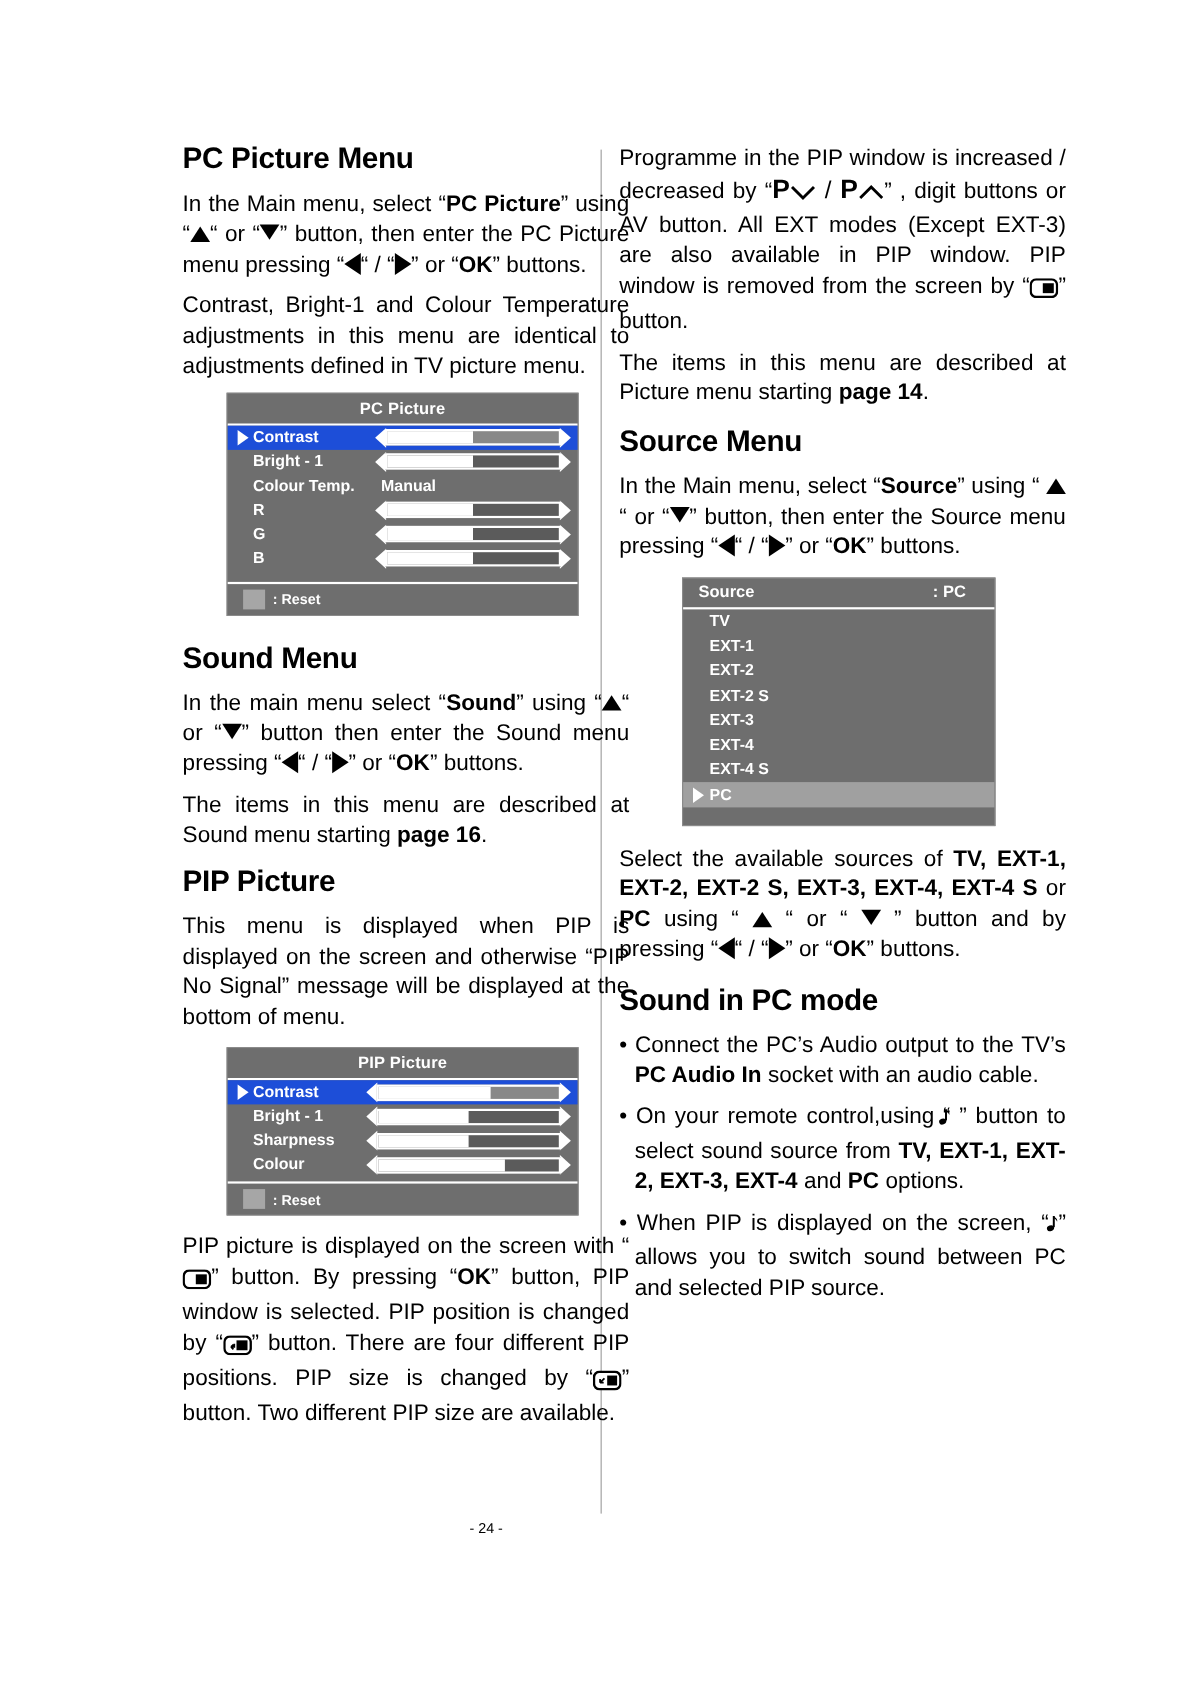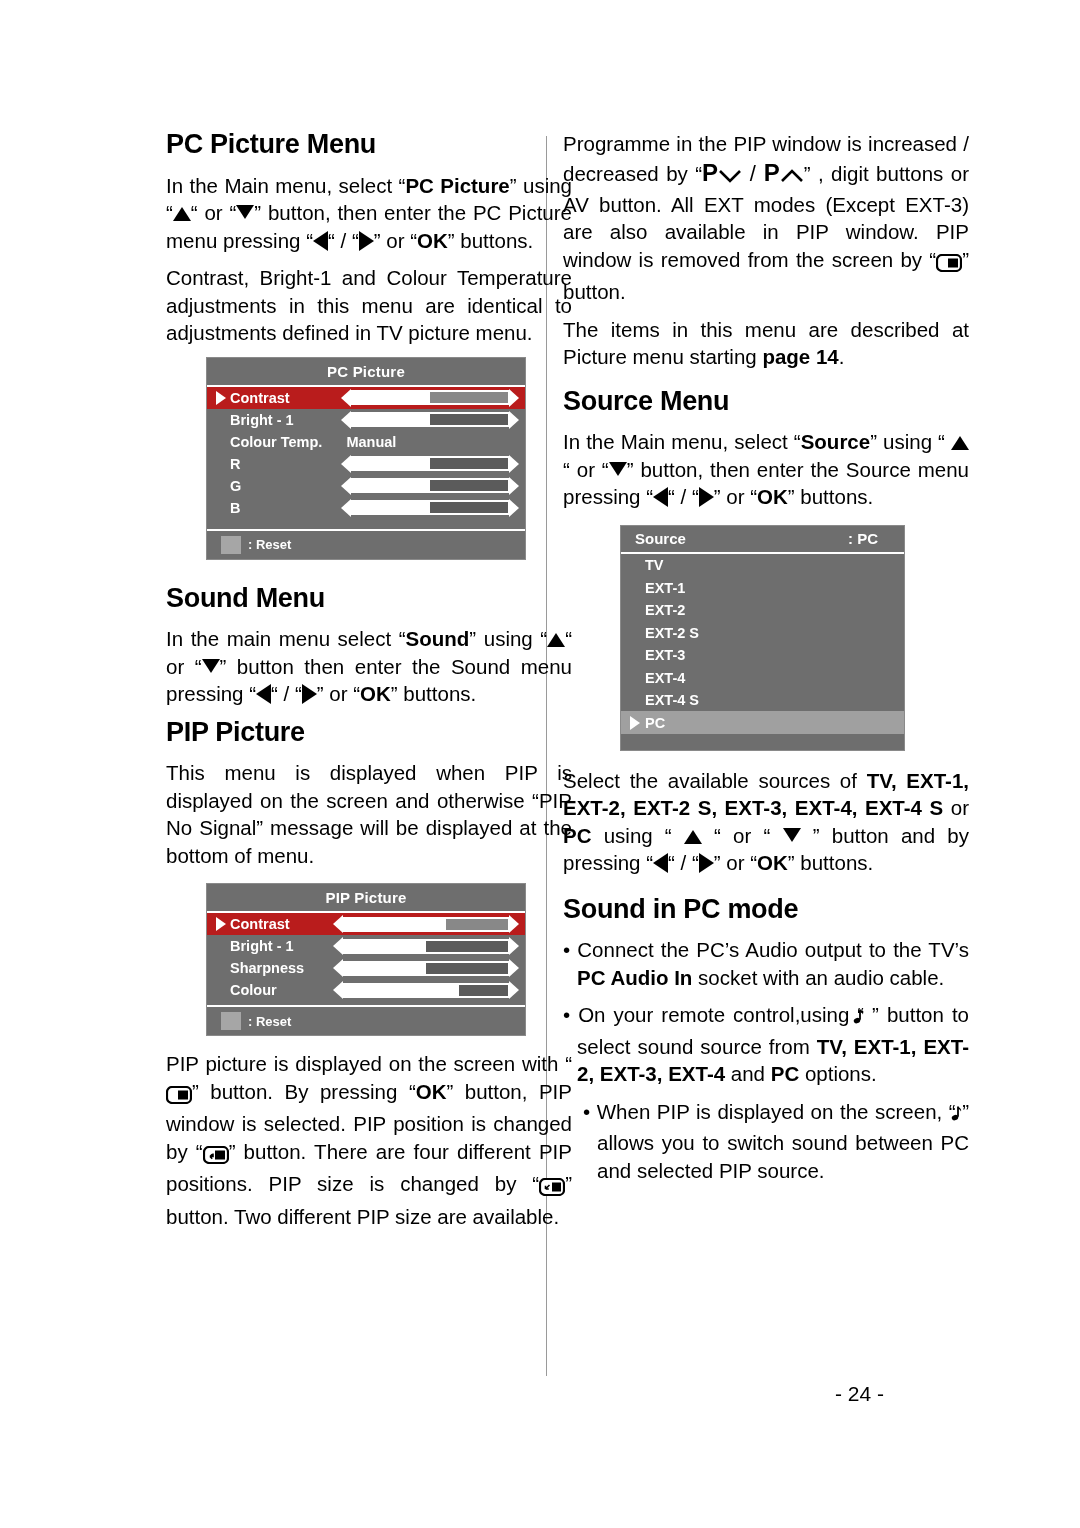--- a/index.html
+++ b/index.html
@@ -109,21 +109,21 @@
     border-bottom: 2px solid #ffffff;
     letter-spacing: 0.2px;
   }
   .osd-row {
     display: flex;
     align-items: center;
     height: 22px;
     padding: 0 0 0 8px;
     position: relative;
   }
-  .osd-row.sel { background: #b91c1c; }
+  .osd-row.sel { background: #1d4ed8; }
   .row-cursor {
     width: 12px;
     flex: 0 0 12px;
     display: flex;
     align-items: center;
     justify-content: center;
   }
   .row-cursor .g {
     width: 0; height: 0;
     border-top: 7px solid transparent;
@@ -210,22 +210,22 @@
     font-size: 14.5px;
     padding-left: 4px;
   }
   .src-tail { height: 16px; }
 
   .pagenum {
     position: absolute;
     left: 0;
     top: 1382px;
     width: 884px;
-    text-align: right;
-    font-size: 21px;
+    text-align: center;
+    font-size: 13px;
   }
 </style>
 </head>
 <body>
 
 <div class="page">
 
   <div class="divider"></div>
 
   <div class="col col-left">
@@ -313,20 +313,21 @@
       <div class="osd-foot">
         <div class="foot-swatch"></div>
         <div class="foot-text">: Reset</div>
       </div>
     </div>
 
     <h2 class="heading" style="margin-top:24px;">Sound Menu</h2>
 
     <p class="para">In the main menu select “<span class="b">Sound</span>” using  “<span class="tri tri-up"></span>“ or “<span class="tri tri-down"></span>” button then enter the Sound menu pressing “<span class="tri tri-left"></span>“ / “<span class="tri tri-right"></span>” or “<span class="b">OK</span>” buttons.</p>
 
+    <p class="para last">The items in this menu are described at Sound menu starting <span class="b">page 16</span>.</p>
 
     <h2 class="heading">PIP Picture</h2>
 
 
     <p class="para last">This menu is displayed when PIP is displayed on the screen and otherwise “PIP No Signal” message will be displayed at the bottom of menu.</p>
 
     <div class="osd" style="width:320px; margin:8px 0 0 40px;">
       <div class="osd-title">PIP Picture</div>
 
       <div class="osd-row sel">
@@ -467,21 +468,21 @@
     <h2 class="heading" style="margin-top:18px;">Sound in PC mode</h2>
 
     <p class="para" style="padding-left:14px; text-indent:-14px;">• Connect the PC’s Audio output to the TV’s <span class="b">PC Audio In</span> socket with an audio cable.</p>
 
     <p class="para" style="padding-left:14px; text-indent:-14px;">• On your remote control,using “<span class="note"><svg width="14" height="18" viewBox="0 0 14 18">
             <path d="M10 1.5 v10.2" stroke="#000" stroke-width="1.8" fill="none"></path>
             <ellipse cx="7" cy="12.6" rx="3.3" ry="2.6" transform="rotate(-20 7 12.6)" fill="#000"></ellipse>
             <path d="M10 1.8 c2.6 1.4 3.6 3 3 4.8 c-0.6 -1.6 -1.7 -2.4 -3 -3.1 z" fill="#000"></path>
           </svg></span> ” button to select sound source from <span class="b">TV, EXT-1, EXT-2, EXT-3, EXT-4</span> and <span class="b">PC</span>  options.</p>
 
-    <p class="para" style="padding-left:14px; text-indent:-14px;margin-left:20px;">• When PIP is displayed on the screen, “ <span class="note"><svg width="14" height="18" viewBox="0 0 14 18">
+    <p class="para" style="padding-left:14px; text-indent:-14px;">• When PIP is displayed on the screen, “ <span class="note"><svg width="14" height="18" viewBox="0 0 14 18">
             <path d="M10 1.5 v10.2" stroke="#000" stroke-width="1.8" fill="none"></path>
             <ellipse cx="7" cy="12.6" rx="3.3" ry="2.6" transform="rotate(-20 7 12.6)" fill="#000"></ellipse>
             <path d="M10 1.8 c2.6 1.4 3.6 3 3 4.8 c-0.6 -1.6 -1.7 -2.4 -3 -3.1 z" fill="#000"></path>
           </svg></span>” allows you to switch sound between PC and selected PIP source.</p>
 
   </div>
 
   <div class="pagenum">- 24 -</div>
 
 </div>

